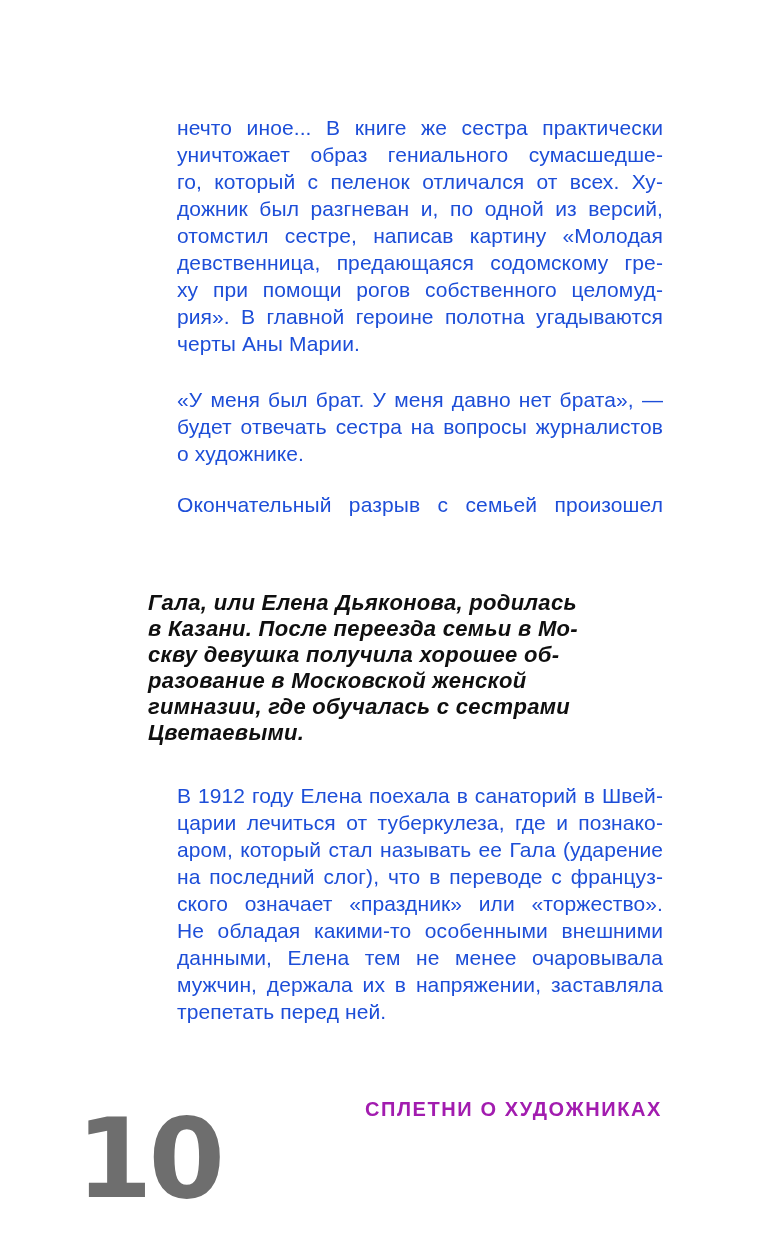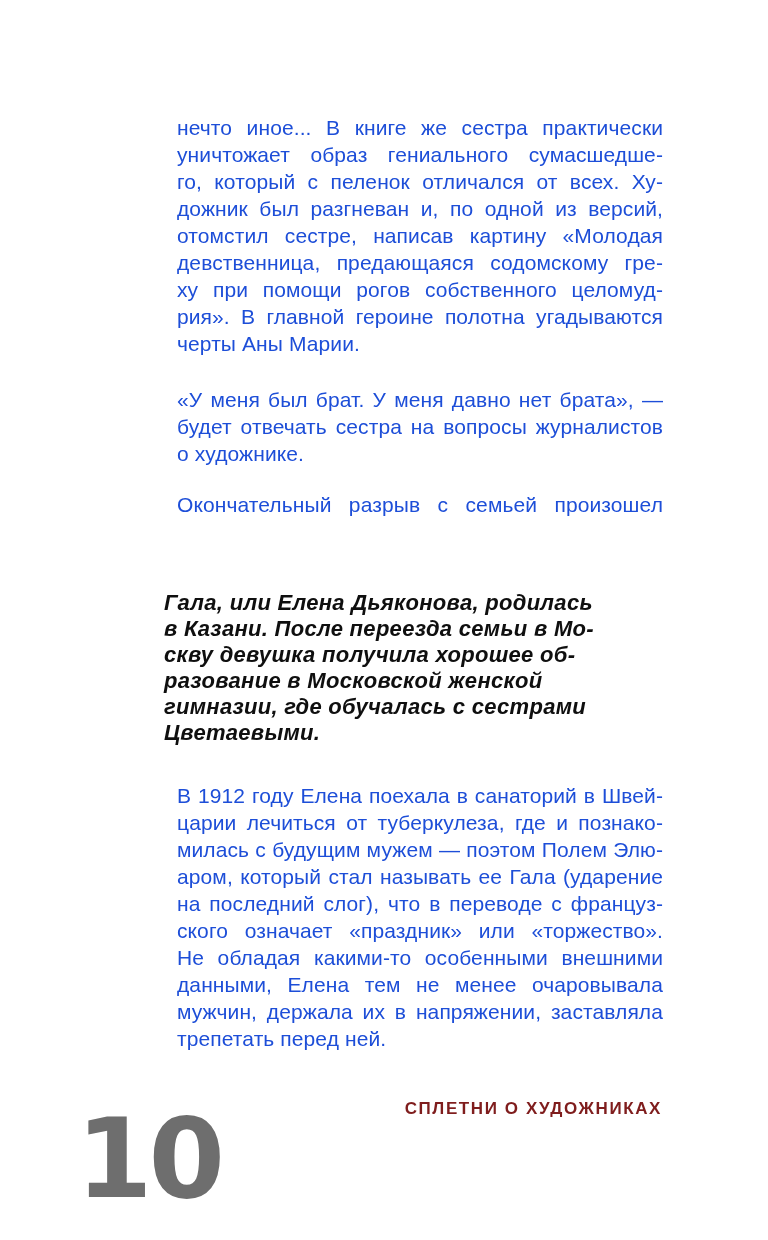--- a/index.html
+++ b/index.html
@@ -38,36 +38,35 @@
     position: absolute;
     left: 148px;
     top: 590px;
     width: 430px;
     font-size: 22px;
     line-height: 26px;
     font-weight: bold;
     font-style: italic;
     color: #0f0f0f;
     letter-spacing: 0.3px;
-    margin-left: 16px;
   }
   .quote .line {
     white-space: nowrap;
     text-align: left;
   }
   
   .running-title {
     position: absolute;
     right: 106px;
     top: 1098px;
-    font-size: 17px;
+    font-size: 20px;
     line-height: 22px;
     font-weight: bold;
     letter-spacing: 1.6px;
-    color: #7f1d1d;
+    color: #a21caf;
     white-space: nowrap;
   }
   
   .page-number {
     position: absolute;
     left: 76px;
     top: 1104px;
     font-family: "DejaVu Sans", sans-serif;
     font-size: 110px;
     line-height: 1.0;
@@ -108,21 +107,20 @@
       <div class="line">в Казани. После переезда семьи в Мо-</div>
       <div class="line">скву девушка получила хорошее об-</div>
       <div class="line">разование в Московской женской</div>
       <div class="line">гимназии, где обучалась с сестрами</div>
       <div class="line last">Цветаевыми.</div>
     </div>
 
   <div class="para" style="top:782px">
       <div class="line">В 1912 году Елена поехала в санаторий в Швей-</div>
       <div class="line">царии лечиться от туберкулеза, где и познако-</div>
-      <div class="line">милась с будущим мужем — поэтом Полем Элю-</div>
       <div class="line">аром, который стал называть ее Гала (ударение</div>
       <div class="line">на последний слог), что в переводе с француз-</div>
       <div class="line">ского означает «праздник» или «торжество».</div>
       <div class="line">Не обладая какими-то особенными внешними</div>
       <div class="line">данными, Елена тем не менее очаровывала</div>
       <div class="line">мужчин, держала их в напряжении, заставляла</div>
       <div class="line last">трепетать перед ней.</div>
     </div>
 
   <div class="running-title">СПЛЕТНИ О ХУДОЖНИКАХ</div>

